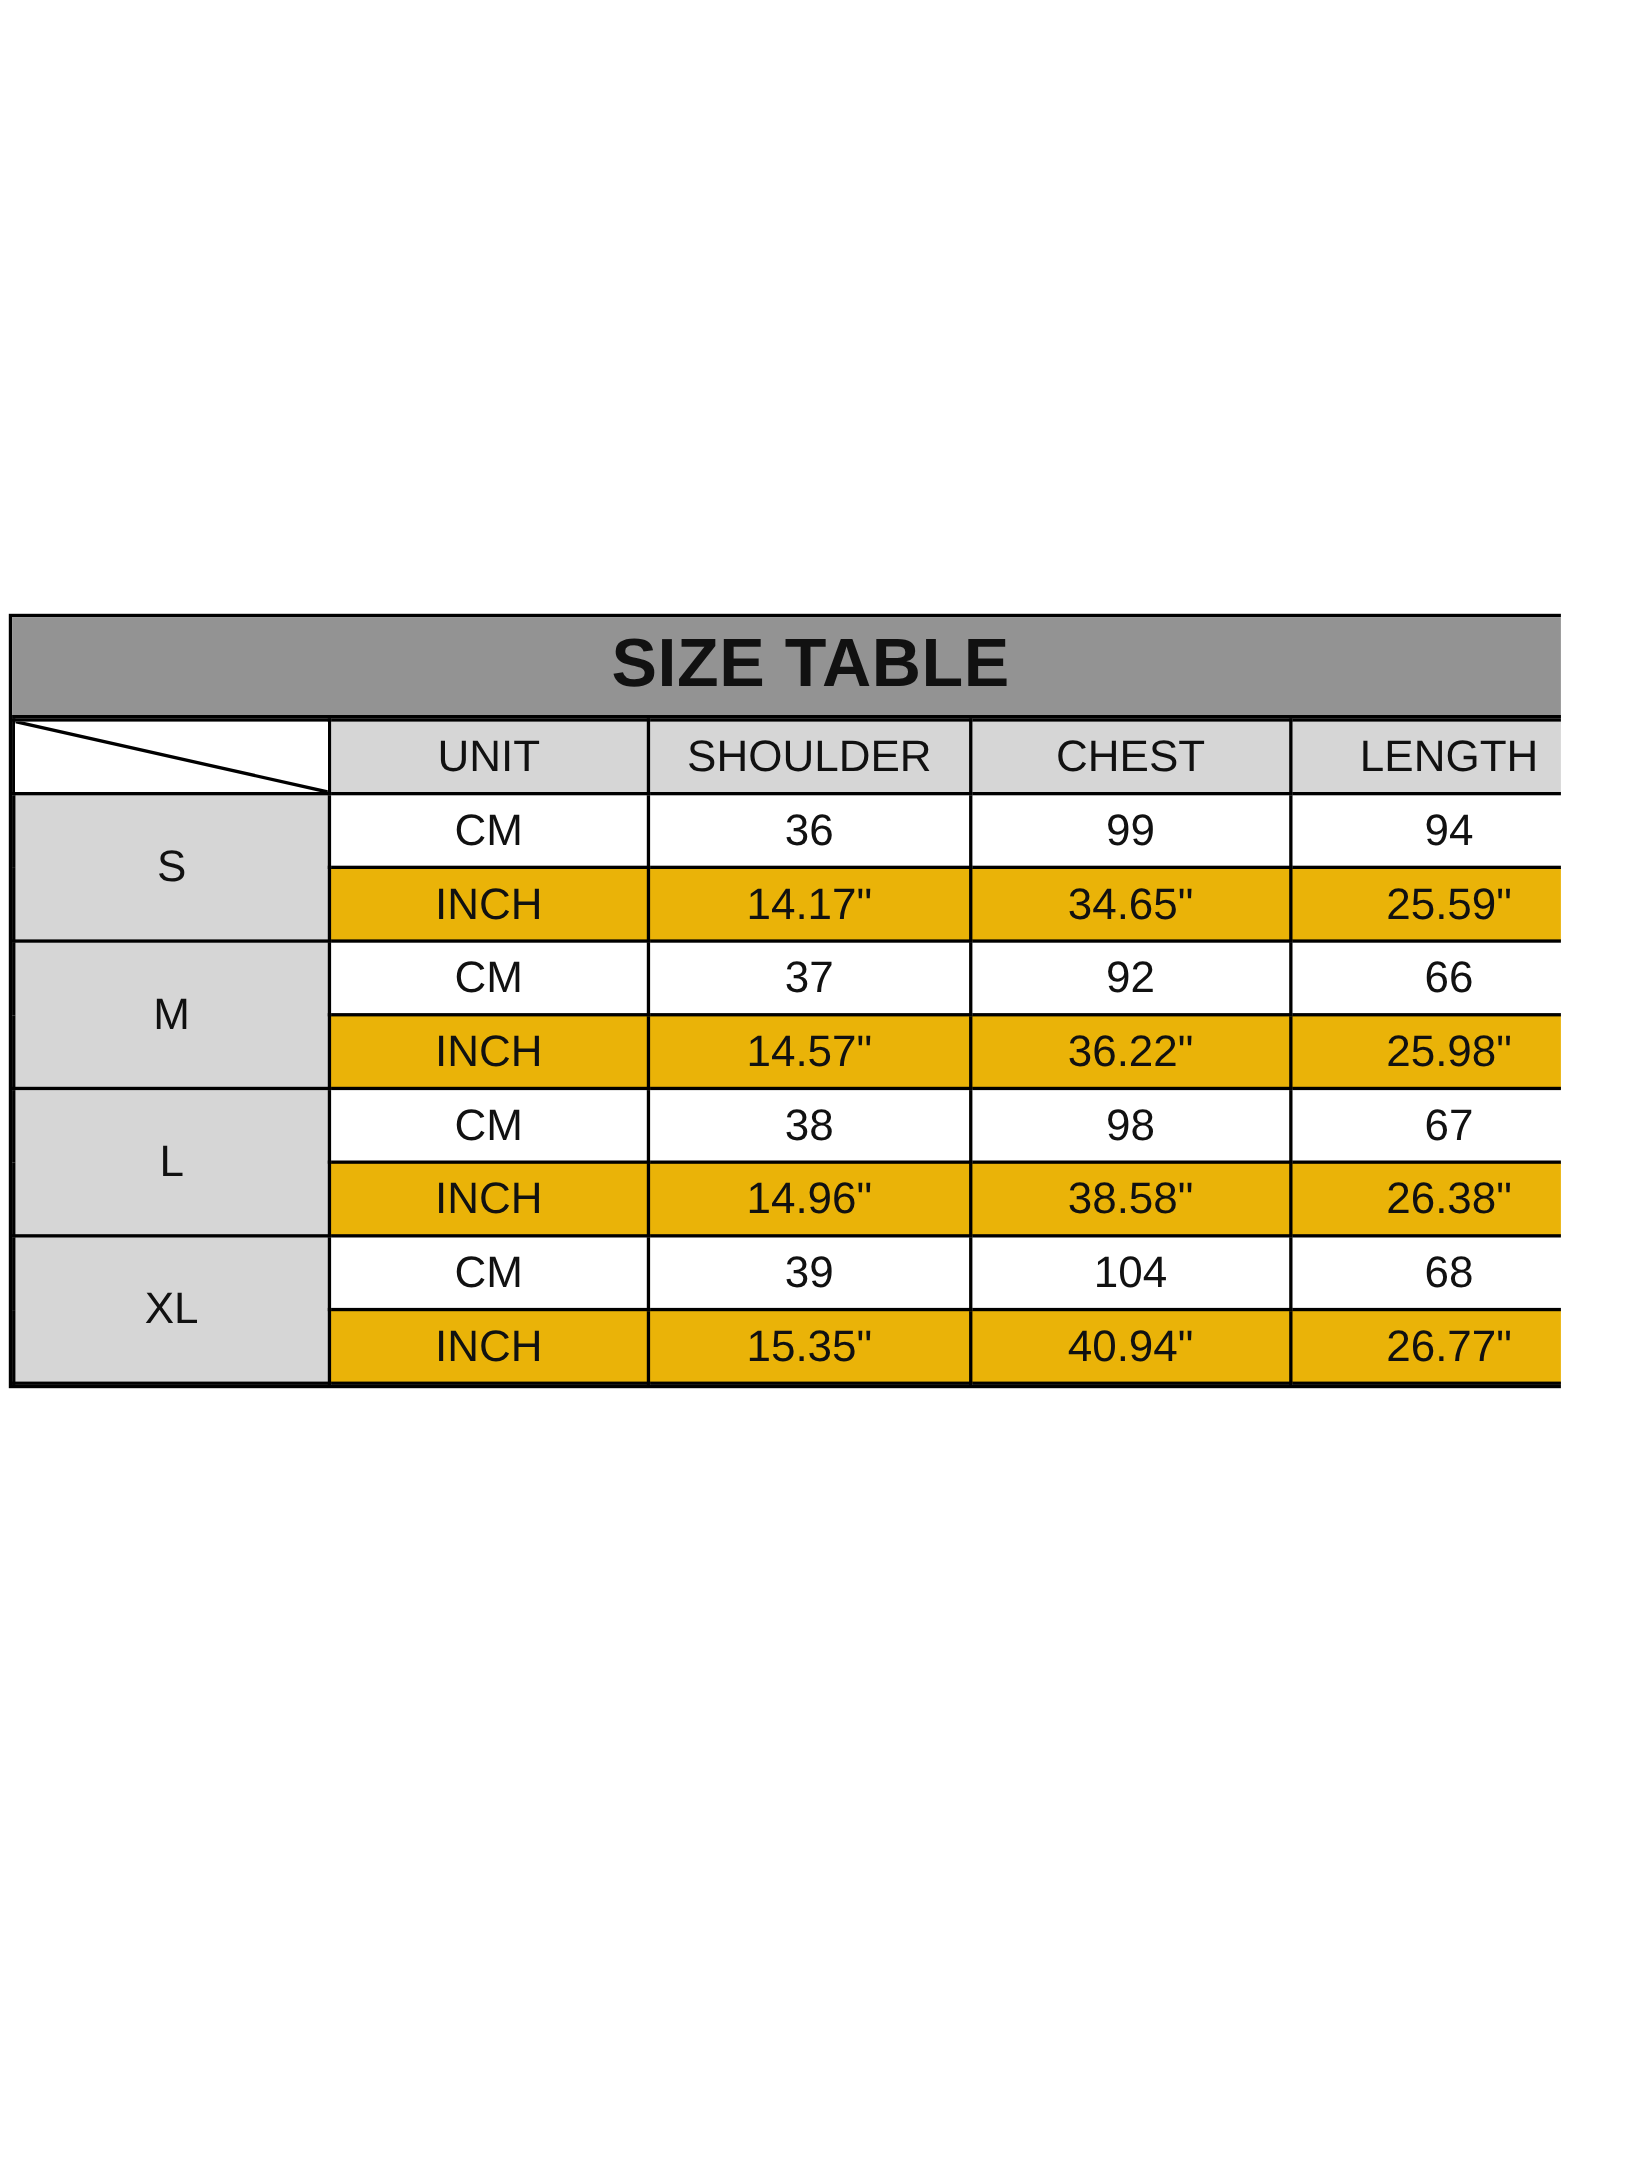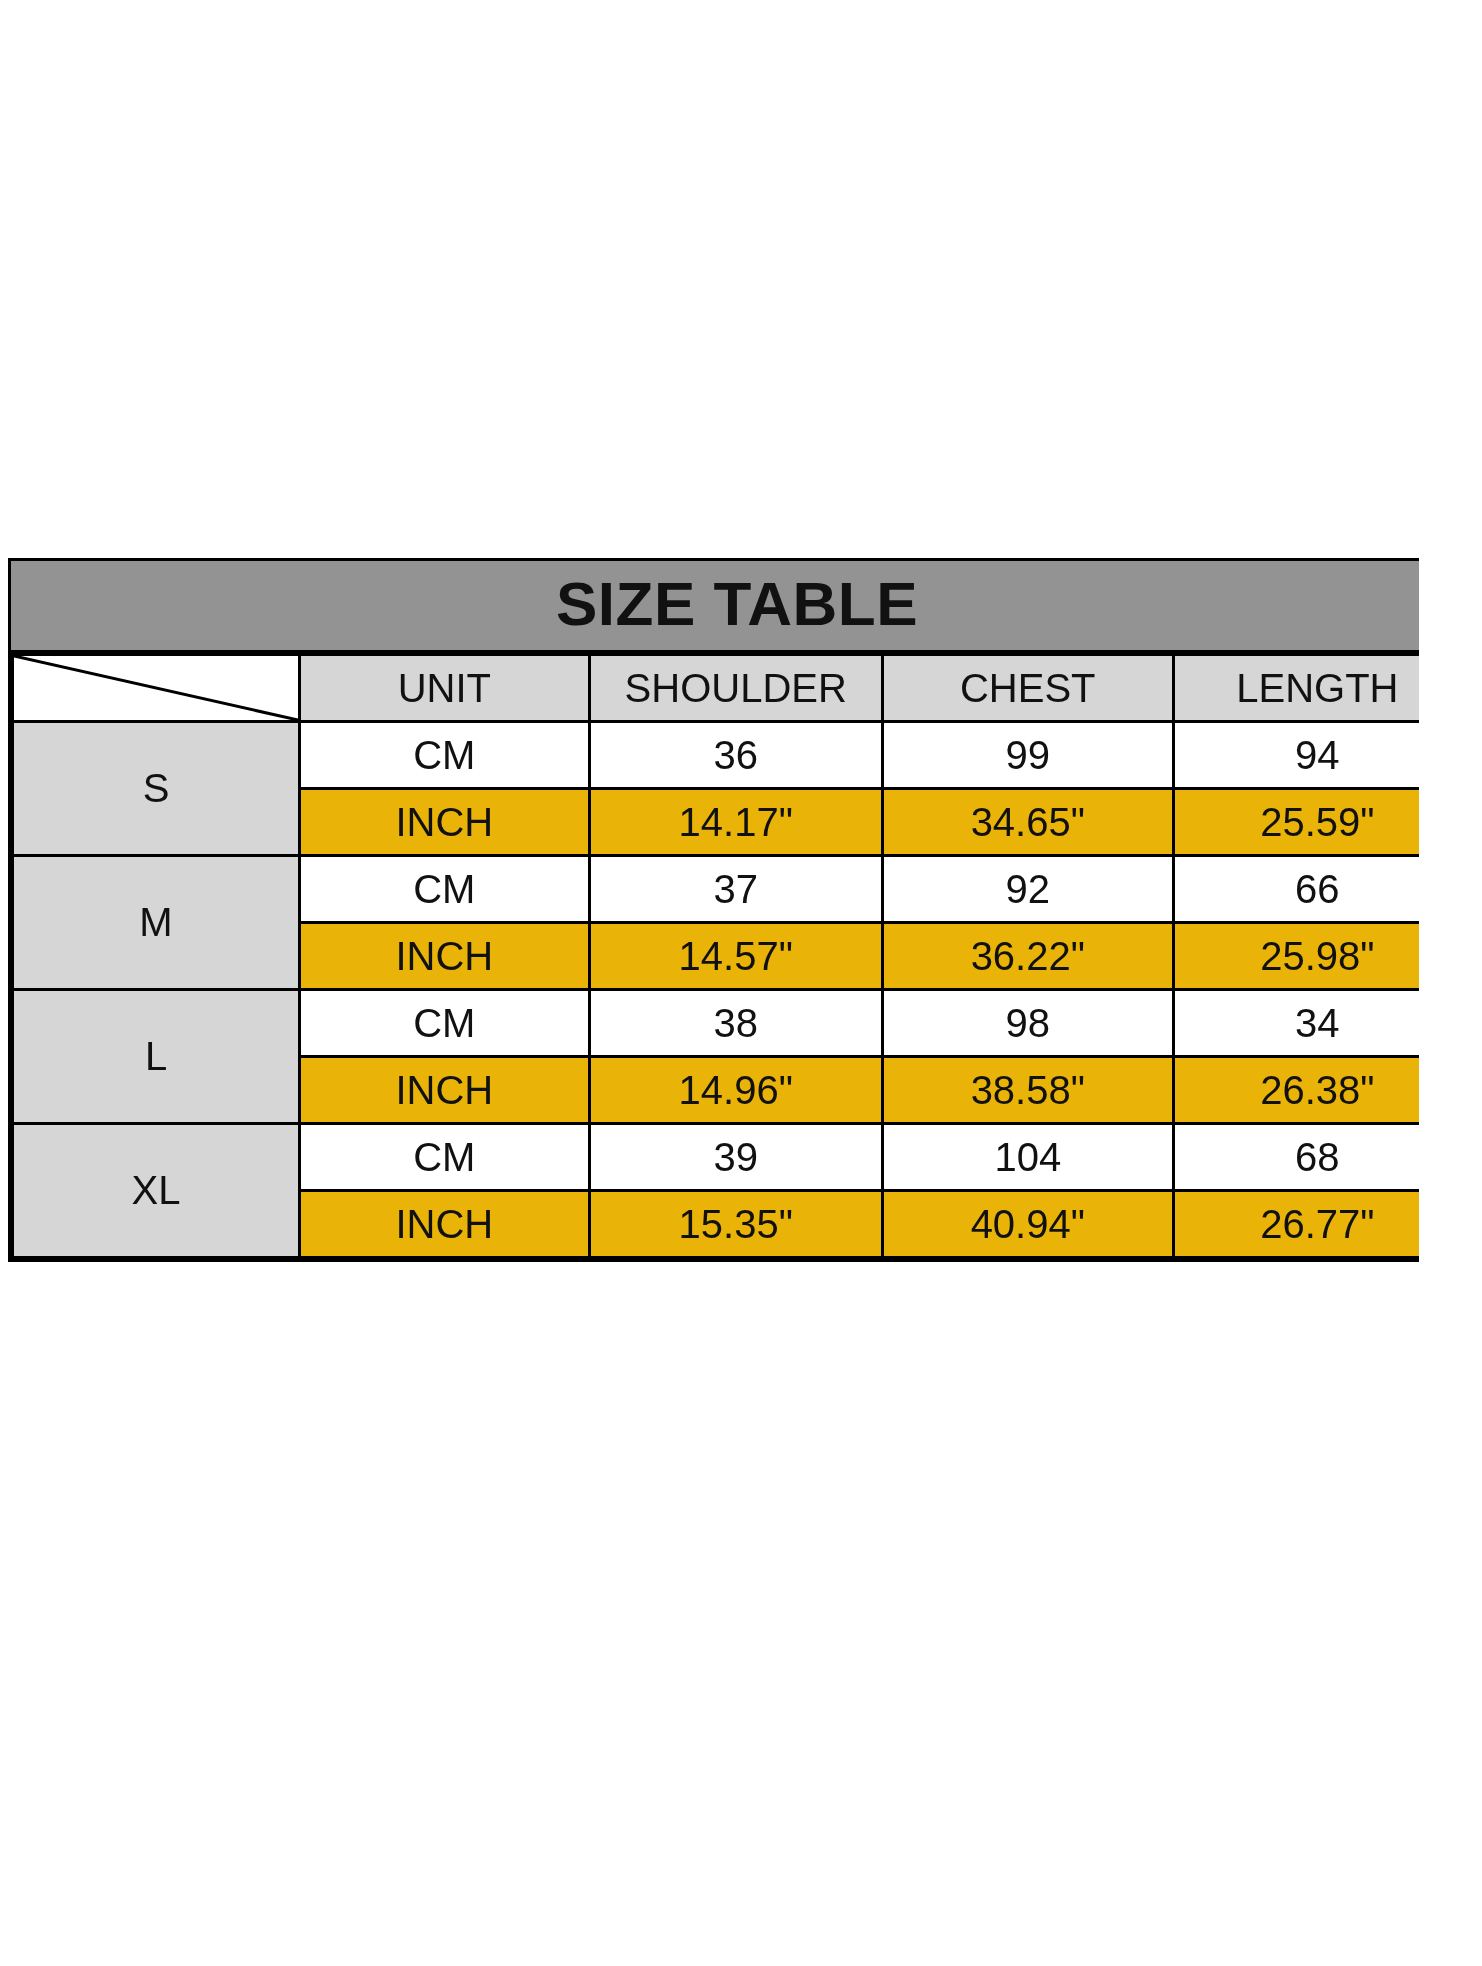--- a/index.html
+++ b/index.html
@@ -173,21 +173,21 @@
         <td>14.57"</td>
         <td>36.22"</td>
         <td>25.98"</td>
       </tr>
 
       <tr class="row-cm">
         <td class="sizecell" rowspan="2">L</td>
         <td class="unitcell">CM</td>
         <td>38</td>
         <td>98</td>
-        <td>34</td>
+        <td>67</td>
       </tr>
       <tr class="row-inch">
         <td class="unitcell">INCH</td>
         <td>14.96"</td>
         <td>38.58"</td>
         <td>26.38"</td>
       </tr>
 
       <tr class="row-cm">
         <td class="sizecell" rowspan="2">XL</td>

